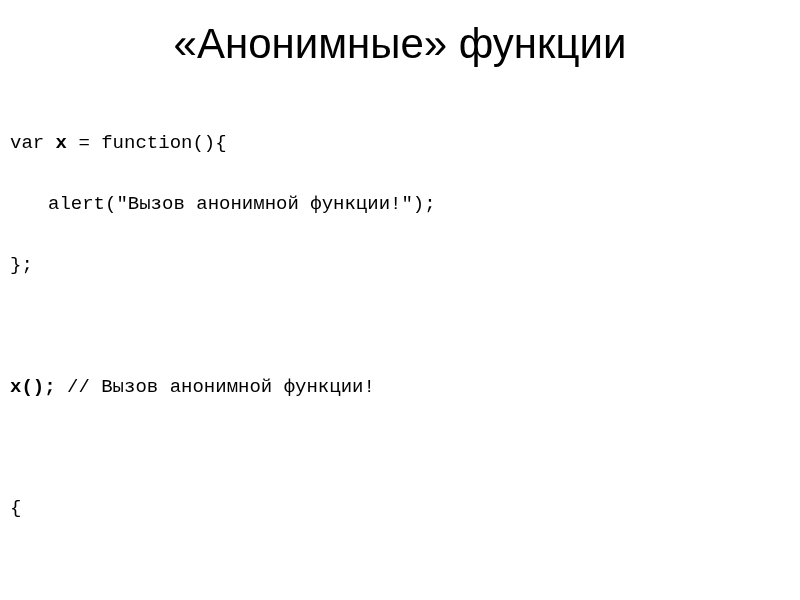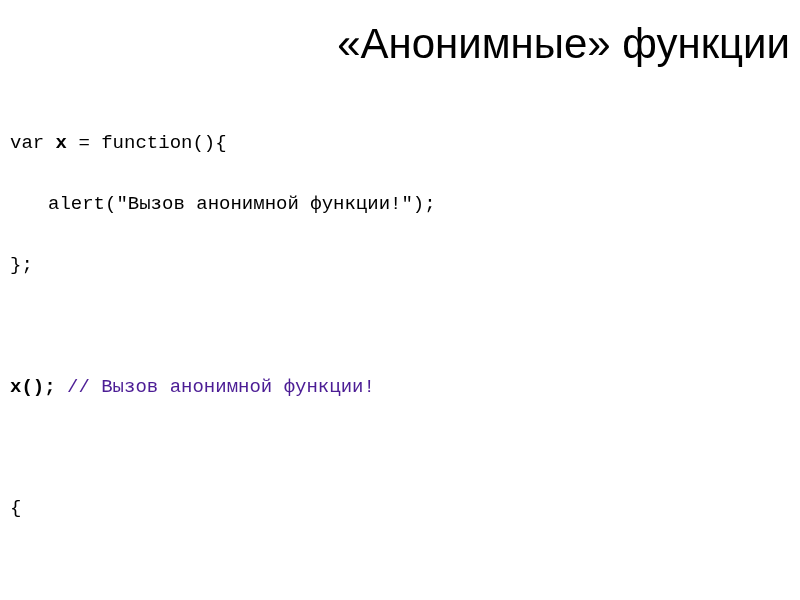--- a/index.html
+++ b/index.html
@@ -11,40 +11,40 @@
       width: 800px;
       height: 600px;
       background: #ffffff;
       font-family: Arial, Helvetica, sans-serif;
       padding: 20px 10px;
       overflow: hidden;
     }
     .title {
       font-size: 42px;
       font-weight: normal;
-      text-align: right;
+      text-align: center;
       color: #000000;
       margin-bottom: 30px;
       font-family: Arial, Helvetica, sans-serif;
     }
     .code-block {
       font-family: 'Courier New', Courier, monospace;
       font-size: 19px;
       line-height: 1.6;
       color: #000000;
       white-space: pre;
     }
     .code-line {
       display: block;
     }
     .bold {
       font-weight: bold;
     }
     .comment {
-      color: #4c1d95;
+      color: #000000;
     }
     .indent {
       padding-left: 38px;
     }
   </style>
 </head>
 <body>
 
 <h1 class="title">«Анонимные» функции</h1>
 

